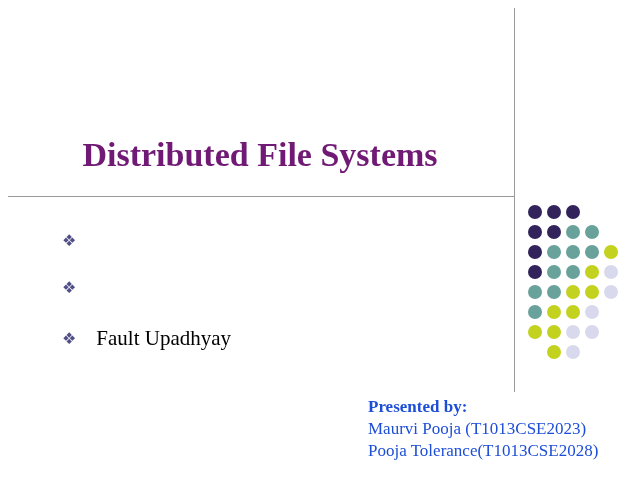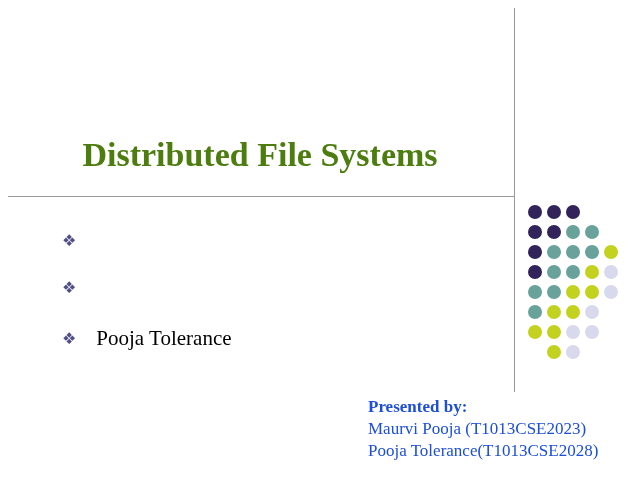--- a/index.html
+++ b/index.html
@@ -32,21 +32,21 @@
     background: #9a9a9a;
   }
   .title {
     position: absolute;
     left: 10px;
     top: 136px;
     width: 500px;
     text-align: center;
     font-size: 34px;
     font-weight: bold;
-    color: #4d7c0f;
+    color: #701a75;
     letter-spacing: 0px;
     white-space: nowrap;
   }
   .bullets {
     position: absolute;
     left: 62px;
     top: 232px;
     margin: 0;
     padding: 0;
     list-style: none;
@@ -148,21 +148,21 @@
 
   <ul class="bullets">
     <li>
       <span class="glyph">❖</span>
     </li>
     <li>
       <span class="glyph">❖</span>
     </li>
     <li>
       <span class="glyph">❖</span>
-      <span>Pooja Tolerance</span>
+      <span>Fault Upadhyay</span>
     </li>
   </ul>
 
   <div class="footer">
     <div class="footer-label">Presented by:</div>
     <div>Maurvi Pooja (T1013CSE2023)</div>
     <div>Pooja Tolerance(T1013CSE2028)</div>
   </div>
 
 </div>

